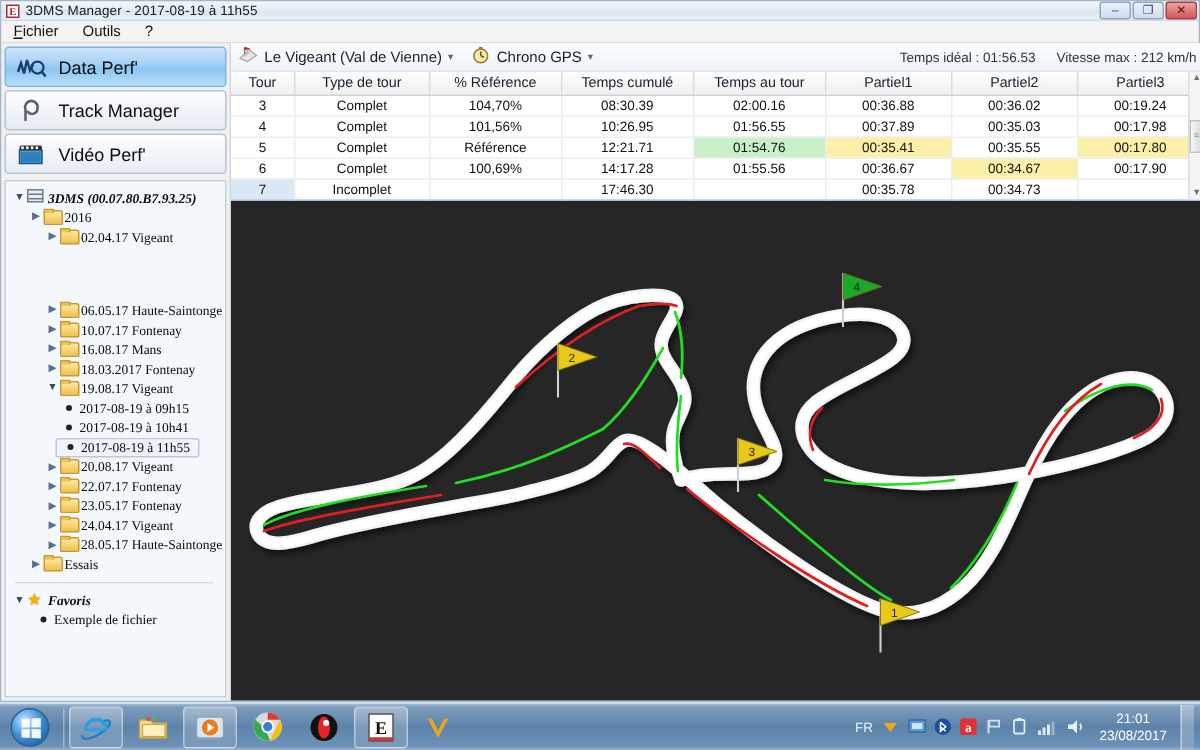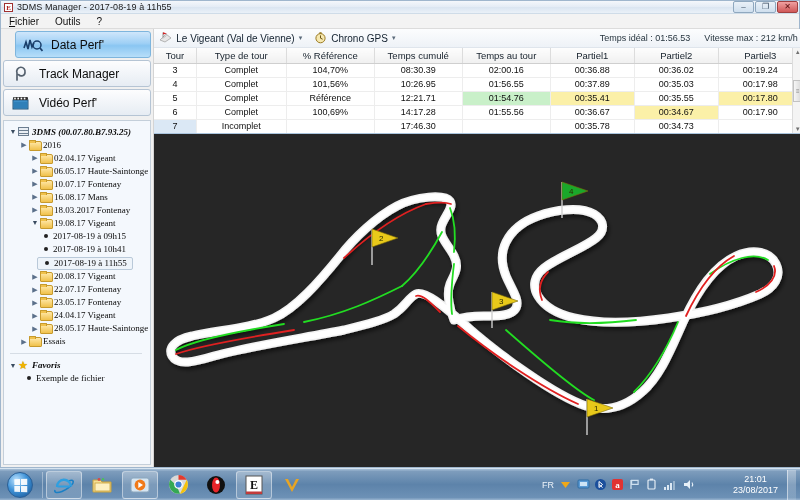--- a/index.html
+++ b/index.html
@@ -61,21 +61,20 @@
   
   #left { width:160px; height:100%; background:#f0f0f0; padding:2px; display:flex; flex-direction:column; }
   .navbtn {
     height:27px; margin-bottom:2px; border:1px solid #b5c4d4; border-radius:3px;
     background:linear-gradient(180deg,#fdfdfe,#e6ecf3);
     display:flex; align-items:center; padding-left:7px; gap:8px;
   }
   .navbtn.active {
     background:linear-gradient(180deg,#cfe6fb,#9fd0f5 45%,#8ac6f2 55%,#b7def9);
     border-color:#7eb5dd;
-    margin-left:12px;
   }
   .navbtn .lbl { font-size:12px; color:#0d0d0d; }
   .navicon { width:20px; height:16px; position:relative; flex:0 0 20px; }
 
   
   #tree {
     flex:1; margin-top:2px; background:#f4f8fd; border:1px solid #c4cfda;
     overflow:hidden; padding:4px 2px 0 2px;
   }
   .tnode { display:flex; align-items:center; height:13px; white-space:nowrap; }
@@ -169,21 +168,21 @@
     opacity:.92; transform:perspective(20px) rotateY(-8deg);}
   .tbsep{width:1px;height:26px;background:rgba(255,255,255,.35);margin:0 2px;}
   .tbapp {
     width:36px;height:28px;margin:0 1px; display:flex;align-items:center;justify-content:center;
     border:1px solid transparent; border-radius:3px;
   }
   .tbapp.pinned { background:linear-gradient(180deg,rgba(255,255,255,.30),rgba(255,255,255,.08));
     border-color:rgba(255,255,255,.45); }
   .tray { margin-left:auto; display:flex; align-items:center; gap:5px; padding-right:4px; }
   .tray .fr { font-size:9px; color:#eef4fa; }
-  .clock { text-align:center; color:#fff; font-size:9px; line-height:11px; padding:0 4px;margin-left:28px; }
+  .clock { text-align:center; color:#fff; font-size:9px; line-height:11px; padding:0 4px; }
   .showdesk{width:9px;height:30px;background:linear-gradient(180deg,rgba(255,255,255,.35),rgba(255,255,255,.12));
     border-left:1px solid rgba(255,255,255,.5);}
 </style>
 </head>
 <body>
 
 <div id="desktop">
 
   <div id="window">
 
@@ -262,21 +261,21 @@
               <div class="tnode" style="padding-left: 13px;">
                 <span class="tw">▶</span>
                 <span class="tico"><span class="folder"></span></span>
                 <span class="tlabel">2016</span>
               </div>
               <div class="tnode" style="padding-left: 24px;">
                 <span class="tw">▶</span>
                 <span class="tico"><span class="folder"></span></span>
                 <span class="tlabel">02.04.17 Vigeant</span>
               </div>
-              <div class="tnode" style="padding-left: 24px;">
+              <div class="tnode" style="padding-left: 24px; margin-top: 36px;">
                 <span class="tw">▶</span>
                 <span class="tico"><span class="folder"></span></span>
                 <span class="tlabel">06.05.17 Haute-Saintonge</span>
               </div>
               <div class="tnode" style="padding-left: 24px;">
                 <span class="tw">▶</span>
                 <span class="tico"><span class="folder"></span></span>
                 <span class="tlabel">10.07.17 Fontenay</span>
               </div>
               <div class="tnode" style="padding-left: 24px;">

